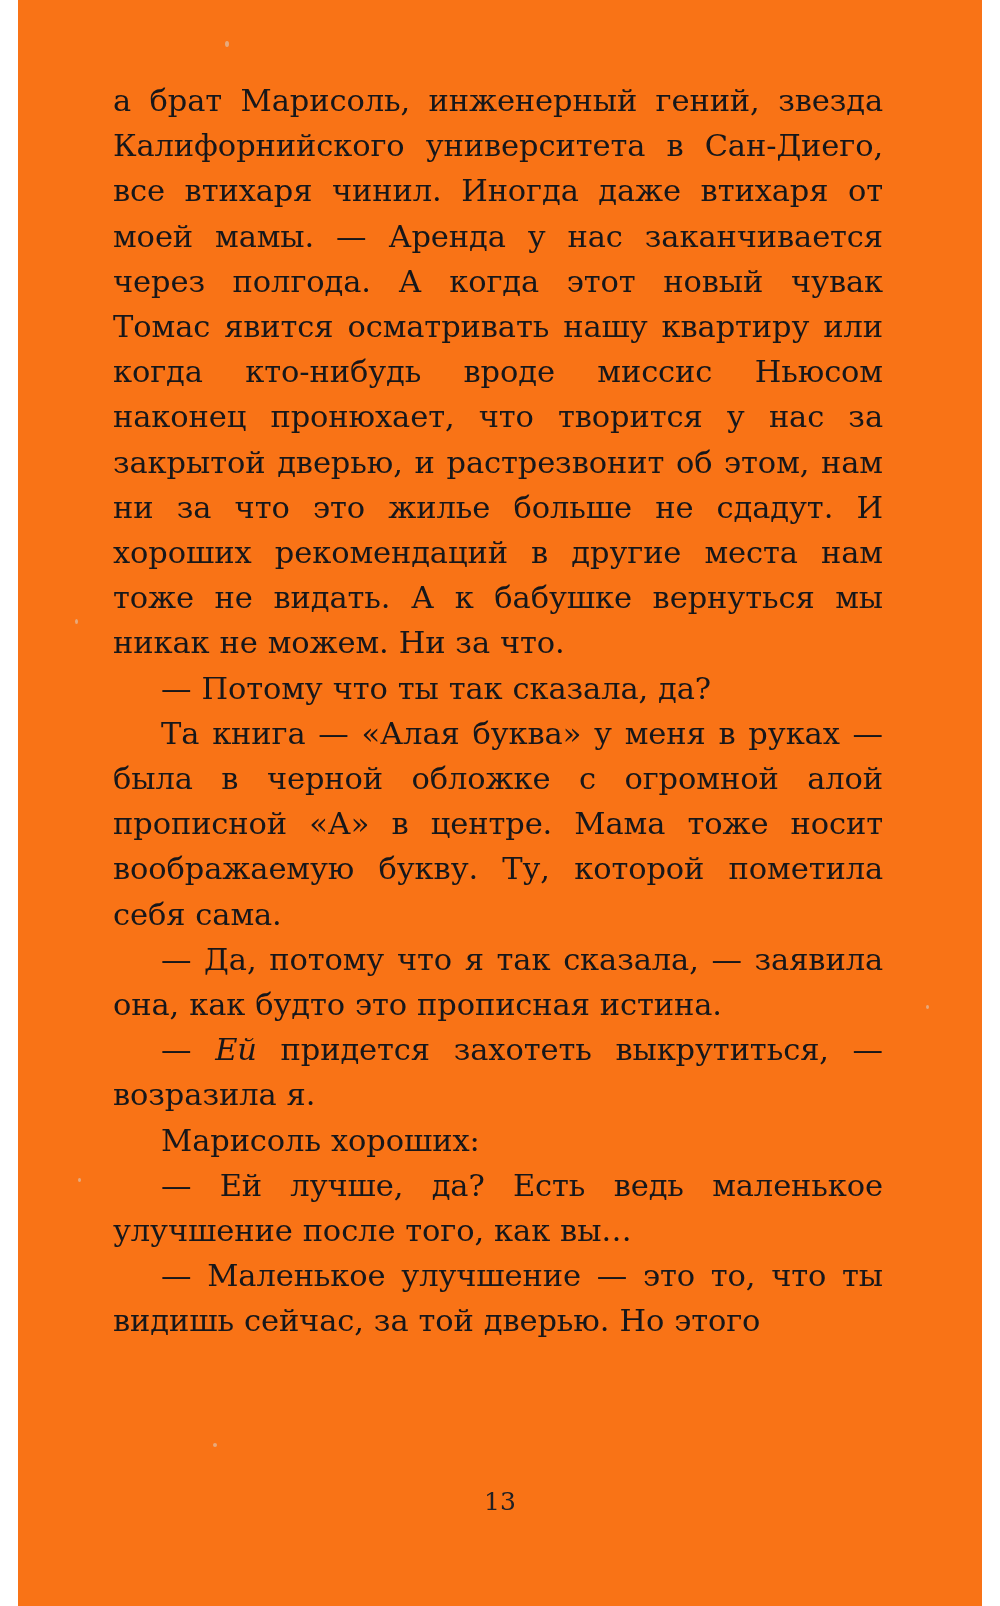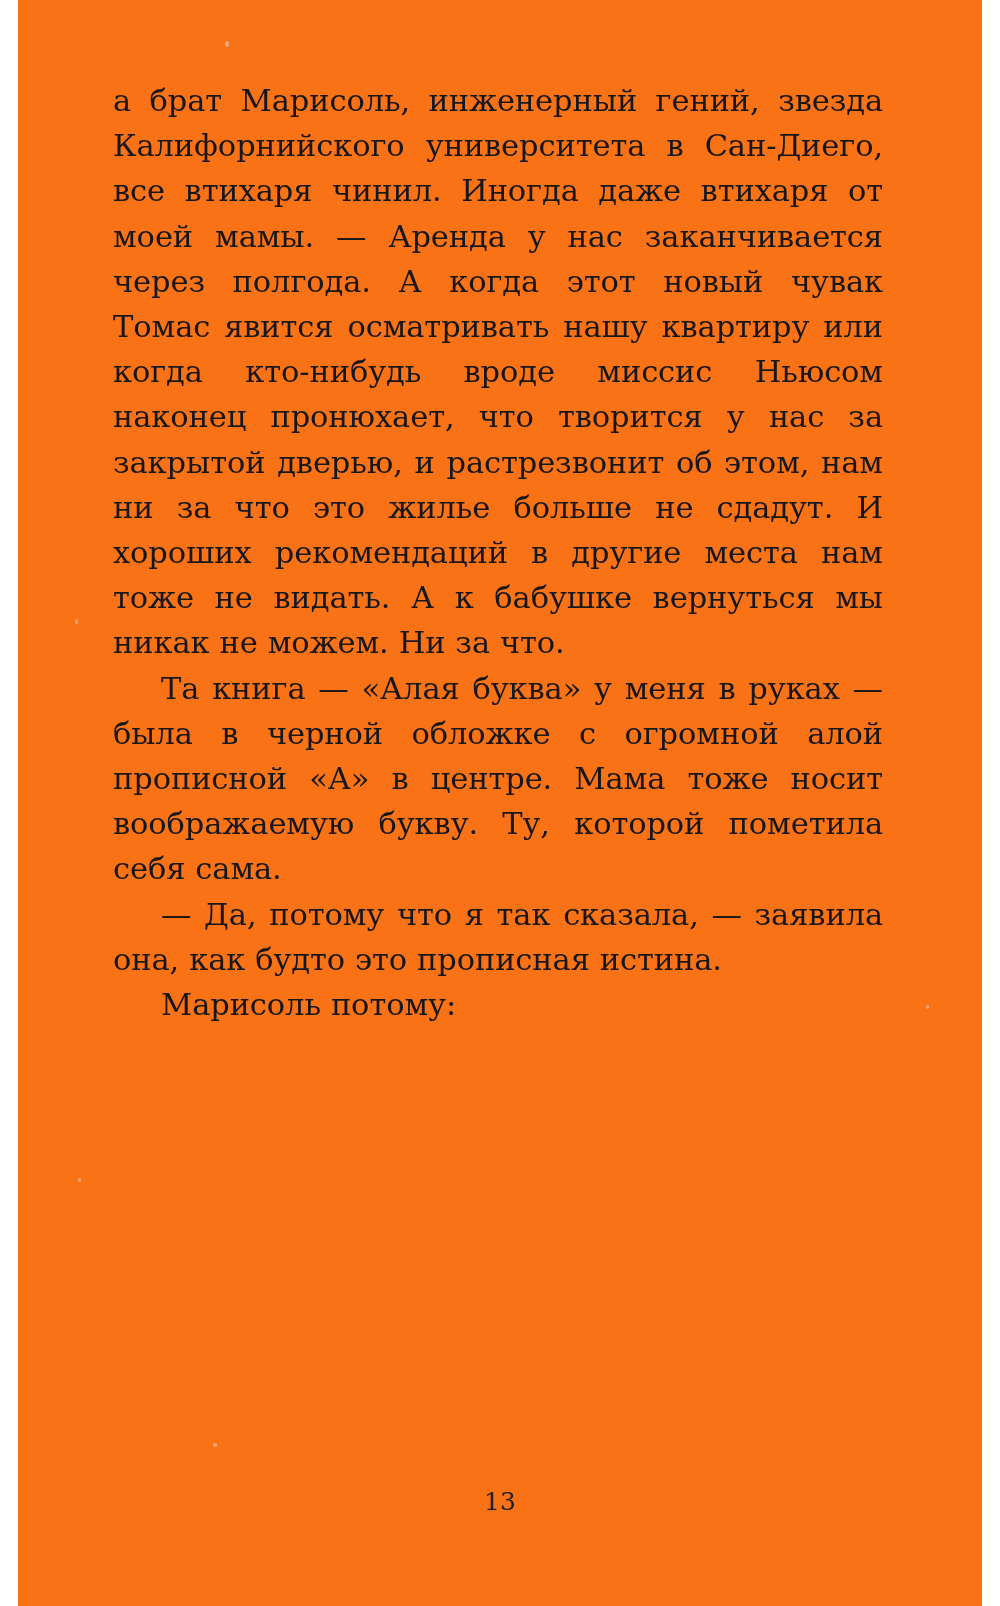--- a/index.html
+++ b/index.html
@@ -65,19 +65,23 @@
 <div class="page">
 
   <div class="speck" style="left:207px; top:41px; width:4px; height:6px;"></div>
   <div class="speck" style="left:57px; top:619px; width:3px; height:5px;"></div>
   <div class="speck" style="left:908px; top:1005px; width:3px; height:4px;"></div>
   <div class="speck" style="left:60px; top:1178px; width:3px; height:4px;"></div>
   <div class="speck" style="left:195px; top:1443px; width:4px; height:4px;"></div>
 
   <div class="text-column">
     <p class="para noindent">а брат Марисоль, инженерный гений, звезда Калифорнийского университета в Сан-Диего, все втихаря чинил. Иногда даже втихаря от моей мамы. — Аренда у нас заканчивается через полгода. А когда этот новый чувак Томас явится осматривать нашу квартиру или когда кто-нибудь вроде миссис Ньюсом наконец пронюхает, что творится у нас за закрытой дверью, и растрезвонит об этом, нам ни за что это жилье больше не сдадут. И хороших рекомендаций в другие места нам тоже не видать. А к бабушке вернуться мы никак не можем. Ни за что.</p>
+    <p class="para indent">— Потому что ты так сказала, да?</p>
     <p class="para indent">Та книга — «Алая буква» у меня в руках — была в черной обложке с огромной алой прописной «А» в центре. Мама тоже носит воображаемую букву. Ту, которой пометила себя сама.</p>
     <p class="para indent">— Да, потому что я так сказала, — заявила она, как будто это прописная истина.</p>
-    <p class="para indent">Марисоль потому:</p>
+    <p class="para indent"><span>— </span><span class="ital">Ей</span><span> придется захотеть выкрутиться, — возразила я.</span></p>
+    <p class="para indent">Марисоль хороших:</p>
+    <p class="para indent">— Ей лучше, да? Есть ведь маленькое улучшение после того, как вы…</p>
+    <p class="para indent">— Маленькое улучшение — это то, что ты видишь сейчас, за той дверью. Но этого</p>
   </div>
 
   <div class="folio">13</div>
 </div>
 
 </body></html>

